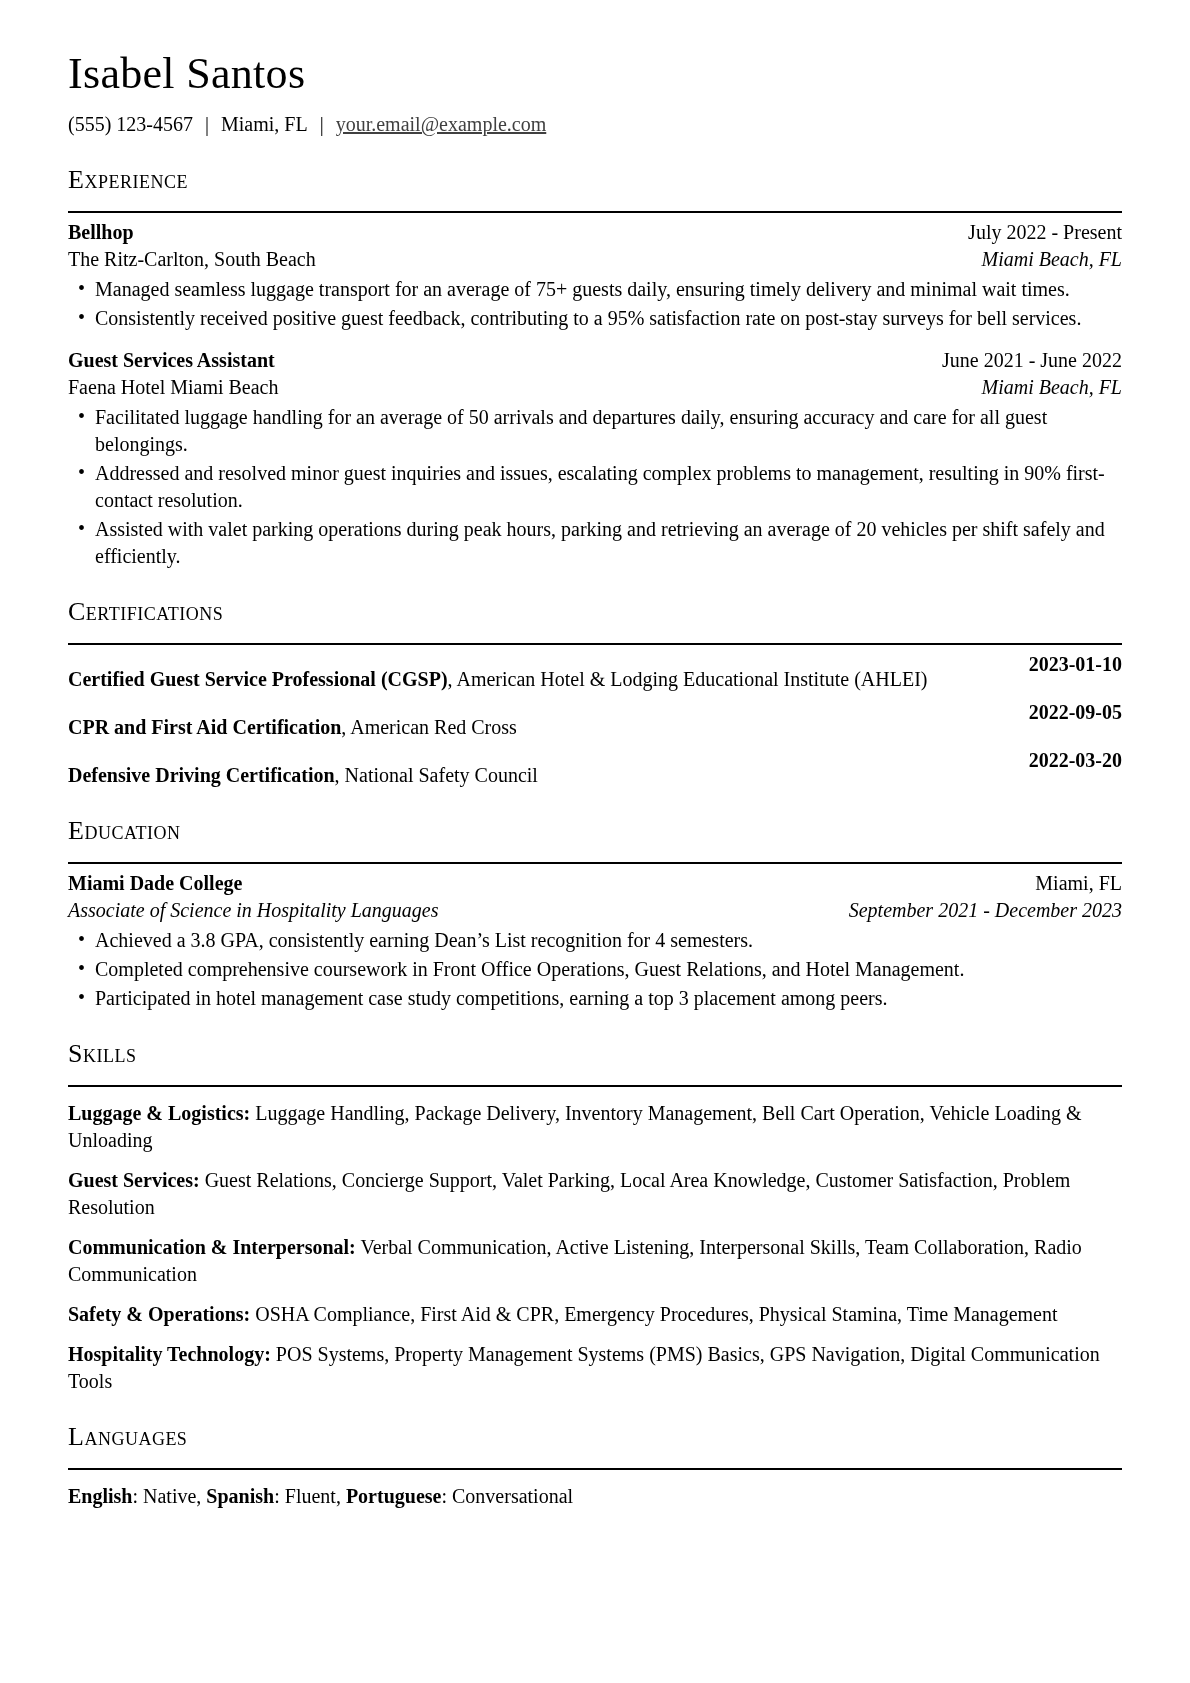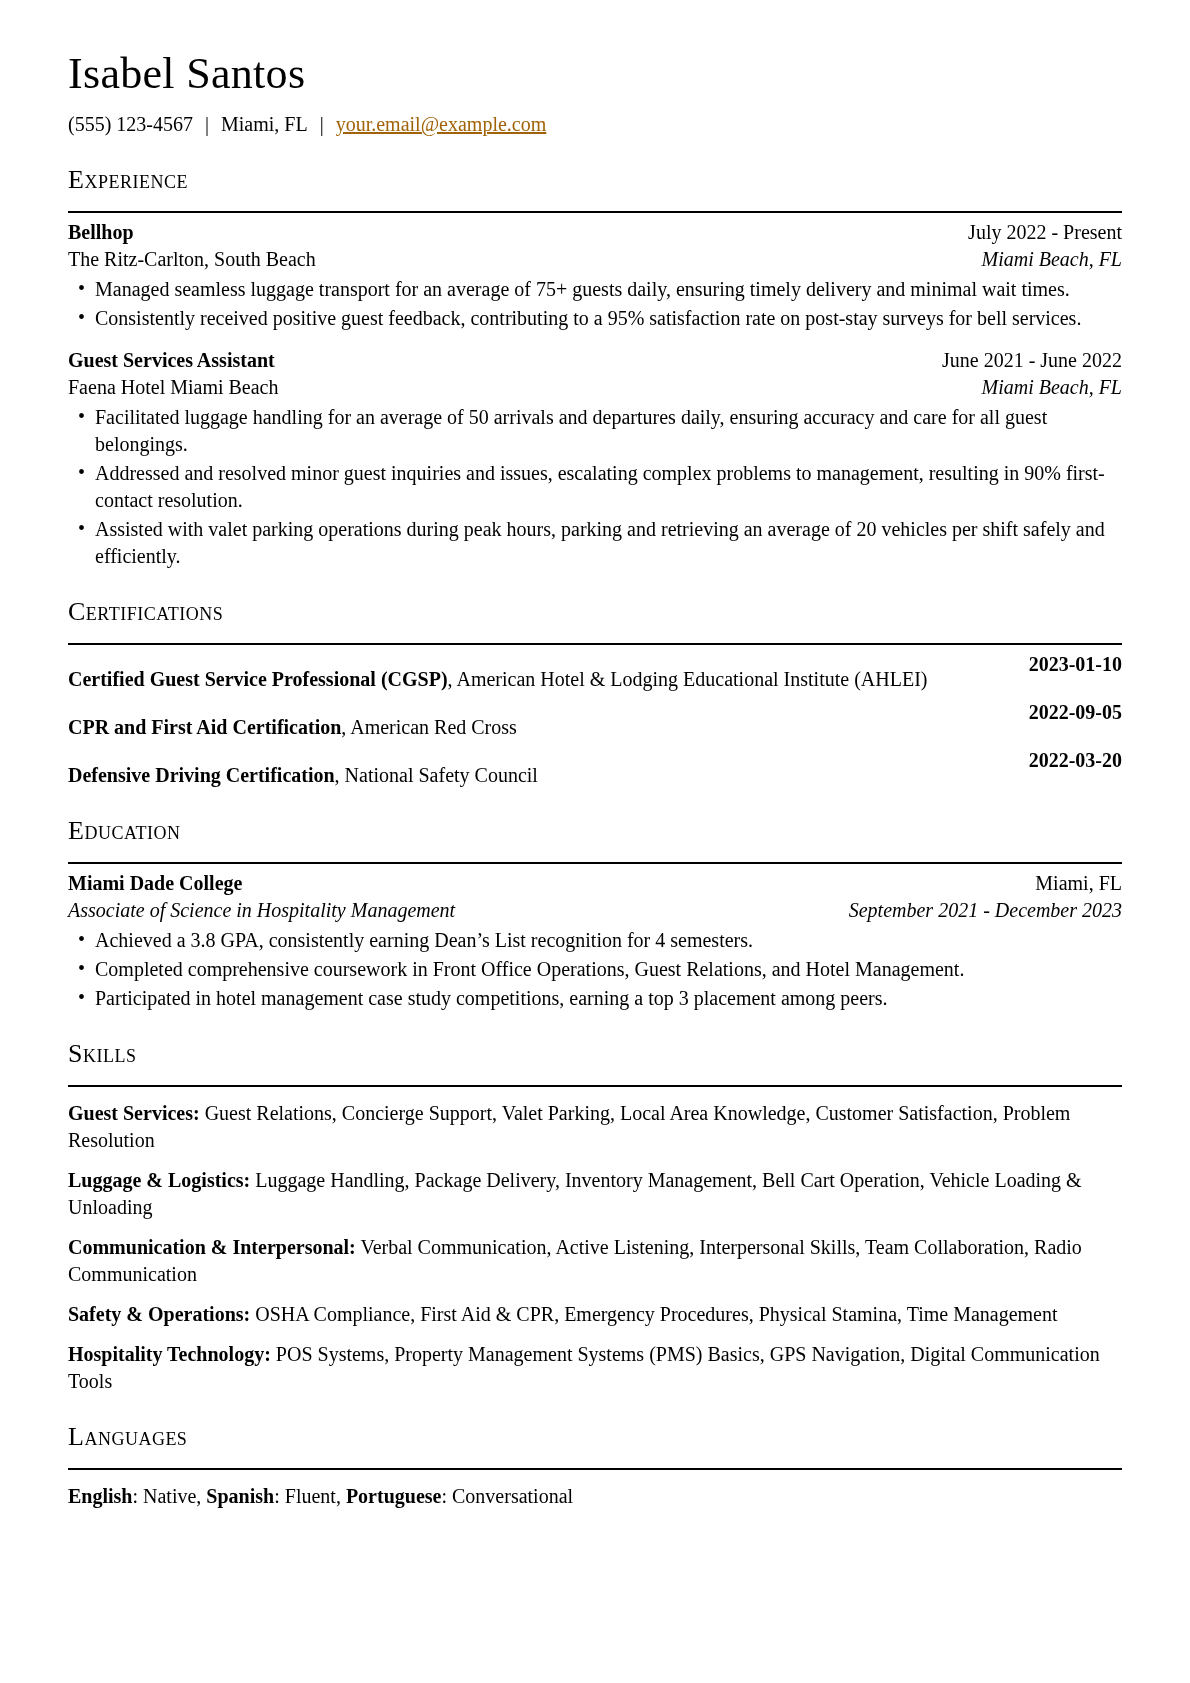--- a/index.html
+++ b/index.html
@@ -22,21 +22,21 @@
     margin: 0;
     line-height: 1.1;
     letter-spacing: 0.3px;
   }
   .contact {
     margin-top: 13px;
     font-size: 20px;
   }
   .contact .sep { margin: 0 12px; }
   .email {
-    color: #a16207;
+    color: #404040;
     text-decoration: underline;
     cursor: pointer;
   }
 
   
   .sec-title {
     font-variant: small-caps;
     font-weight: 400;
     font-size: 26px;
     line-height: 1.15;
@@ -157,43 +157,43 @@
 
   <section>
     <h2 class="sec-title">Education</h2>
 
     <div class="entry">
       <div class="row">
         <span class="bold">Miami Dade College</span>
         <span>Miami, FL</span>
       </div>
       <div class="row">
-        <span class="italic">Associate of Science in Hospitality Management</span>
+        <span class="italic">Associate of Science in Hospitality Languages</span>
         <span class="italic">September 2021 - December 2023</span>
       </div>
       <ul class="bullets">
         <li>Achieved a 3.8 GPA, consistently earning Dean’s List recognition for 4 semesters.</li>
         <li>Completed comprehensive coursework in Front Office Operations, Guest Relations, and Hotel Management.</li>
         <li>Participated in hotel management case study competitions, earning a top 3 placement among peers.</li>
       </ul>
     </div>
   </section>
 
   <section>
     <h2 class="sec-title">Skills</h2>
 
     <p class="skill-group">
+      <span class="bold">Luggage &amp; Logistics:</span>
+      <span>Luggage Handling, Package Delivery, Inventory Management, Bell Cart Operation, Vehicle Loading &amp; Unloading</span>
+    </p>
+    <p class="skill-group">
       <span class="bold">Guest Services:</span>
       <span>Guest Relations, Concierge Support, Valet Parking, Local Area Knowledge, Customer Satisfaction, Problem Resolution</span>
     </p>
     <p class="skill-group">
-      <span class="bold">Luggage &amp; Logistics:</span>
-      <span>Luggage Handling, Package Delivery, Inventory Management, Bell Cart Operation, Vehicle Loading &amp; Unloading</span>
-    </p>
-    <p class="skill-group">
       <span class="bold">Communication &amp; Interpersonal:</span>
       <span>Verbal Communication, Active Listening, Interpersonal Skills, Team Collaboration, Radio Communication</span>
     </p>
     <p class="skill-group">
       <span class="bold">Safety &amp; Operations:</span>
       <span>OSHA Compliance, First Aid &amp; CPR, Emergency Procedures, Physical Stamina, Time Management</span>
     </p>
     <p class="skill-group">
       <span class="bold">Hospitality Technology:</span>
       <span>POS Systems, Property Management Systems (PMS) Basics, GPS Navigation, Digital Communication Tools</span>

